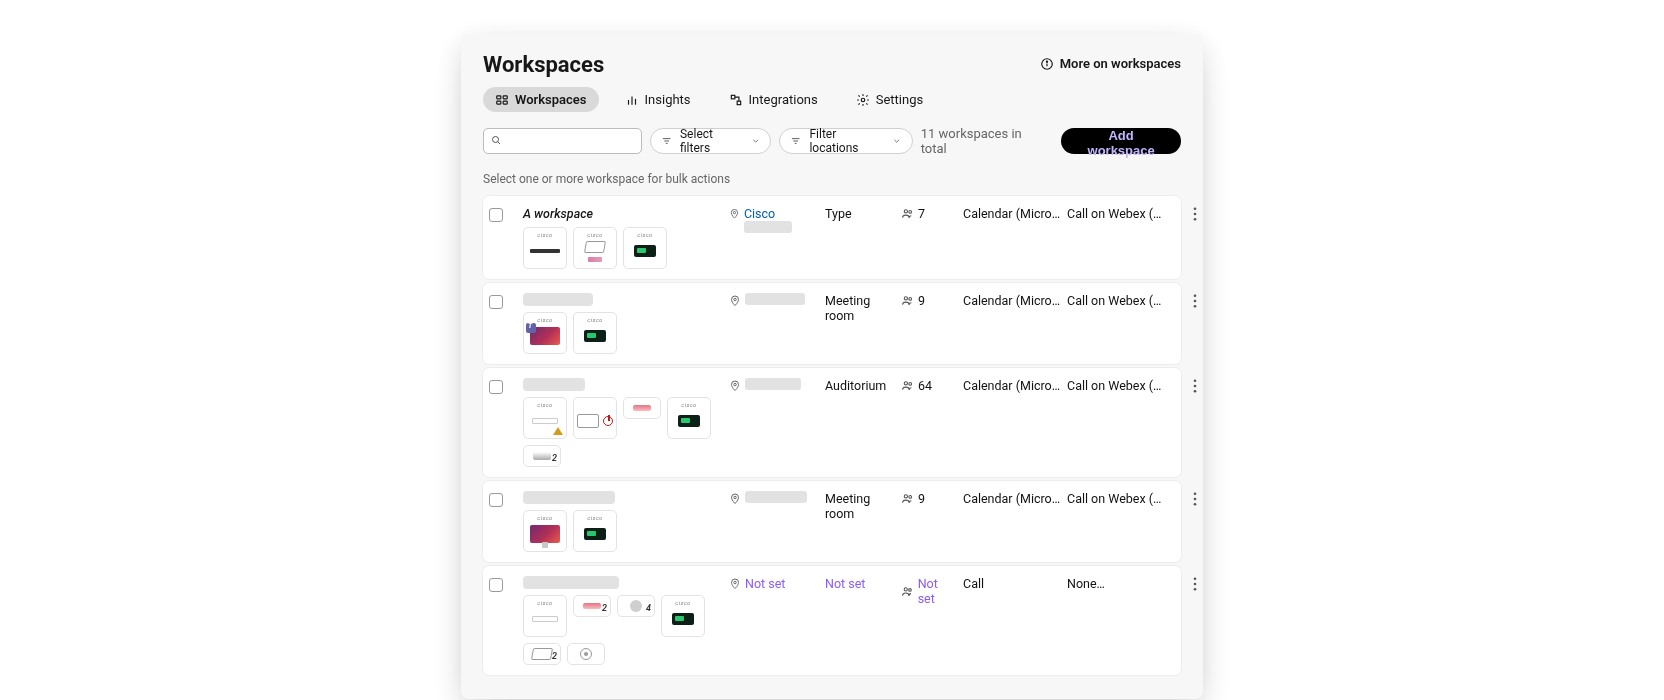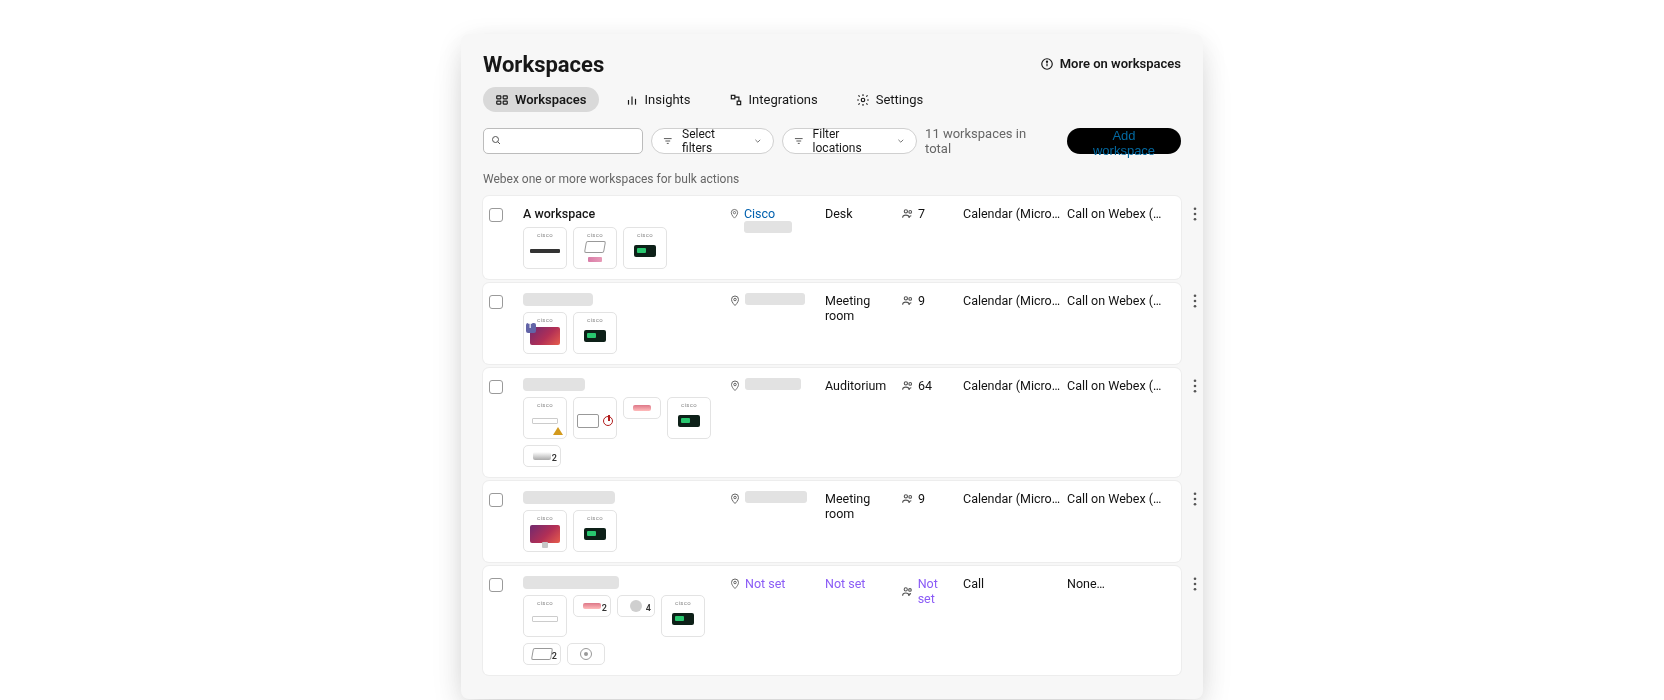--- a/index.html
+++ b/index.html
@@ -51,23 +51,23 @@
     border: 1px solid #d0d0d0;
     border-radius: 14px; background: #fff;
     font-size: 12px; color: #171717; cursor: pointer;
     gap: 8px;
   }
   .chip svg.lead { width: 12px; height: 12px; color:#555; }
   .chip svg.caret { width: 10px; height: 10px; color:#555; }
   .count-text { font-size: 13px; color: #666; }
   .spacer { flex: 1; }
   .add-btn {
-    background: #000; color: #0369a1; border: none;
+    background: #000; color: #c4b5fd; border: none;
     border-radius: 16px; height: 26px; padding: 0 14px;
-    font-size: 13px; font-weight: 400; cursor: pointer;
+    font-size: 13px; font-weight: 700; cursor: pointer;
   }
 
   .hint { font-size: 12px; color: #666; margin-top: 16px; }
 
   .table { margin-top: 10px; }
   .thead, .trow {
     display: grid;
     grid-template-columns: 28px 200px 90px 70px 56px 98px 100px 30px;
     column-gap: 6px;
     align-items: start;
@@ -88,21 +88,21 @@
     font-size: 12.5px;
   }
   .checkbox {
     width: 14px; height: 14px;
     border: 1.5px solid #9a9a9a;
     border-radius: 3px;
     margin-top: 2px;
     cursor: pointer;
     background: #fff;
   }
-  .name-cell { display: flex; flex-direction: column; gap: 6px; }
+  .name-cell { display: flex; flex-direction: column; gap: 6px; font-style: italic; }
   .name-label { font-weight: 500; color: #171717; }
   .name-label.blur { color: transparent; background: #e2e2e2; border-radius: 4px; height: 13px; }
   .name-label.blur.w1 { width: 70px; }
   .name-label.blur.w2 { width: 62px; }
   .name-label.blur.w3 { width: 92px; }
   .name-label.blur.w4 { width: 96px; }
 
   .loc-cell { display: flex; align-items: flex-start; gap: 4px; color: #171717; }
   .loc-cell svg { width: 12px; height: 12px; margin-top: 2px; color:#666; }
   .loc-link { color: #0060ae; font-weight: 400; }
@@ -247,21 +247,21 @@
       <span>Filter locations</span>
       <svg class="caret" viewBox="0 0 24 24" fill="none" stroke="currentColor" stroke-width="2">
           <polyline points="6 9 12 15 18 9"></polyline>
         </svg>
     </div>
     <span class="count-text">11 workspaces in total</span>
     <div class="spacer"></div>
     <button class="add-btn">Add workspace</button>
   </div>
 
-  <div class="hint">Webex one or more workspaces for bulk actions</div>
+  <div class="hint">Select one or more workspace for bulk actions</div>
 
   <div class="table">
 
     <div class="trow">
       <div>
           <div class="checkbox"></div>
         </div>
       <div class="name-cell">
         <span class="name-label">A workspace</span>
         <div class="thumbs">
@@ -286,21 +286,21 @@
             </div>
         </div>
       </div>
       <div class="loc-cell">
         <svg viewBox="0 0 24 24" fill="none" stroke="currentColor" stroke-width="2">
             <path d="M12 21s-7-6.5-7-12a7 7 0 0 1 14 0c0 5.5-7 12-7 12Z"></path>
             <circle cx="12" cy="9" r="2.5"></circle>
           </svg>
         <span><span class="loc-link">Cisco</span> <span class="loc-blur lb1"></span></span>
       </div>
-      <div>Desk</div>
+      <div>Type</div>
       <div class="cap-cell">
         <svg viewBox="0 0 24 24" fill="none" stroke="currentColor" stroke-width="2">
             <circle cx="9" cy="8" r="3"></circle>
             <path d="M3 20c0-3 3-5 6-5s6 2 6 5"></path>
             <circle cx="17" cy="9" r="2.5"></circle>
             <path d="M15 20c0-2.5 2-4 4-4"></path>
           </svg>
         <span>7</span>
       </div>
       <div>

